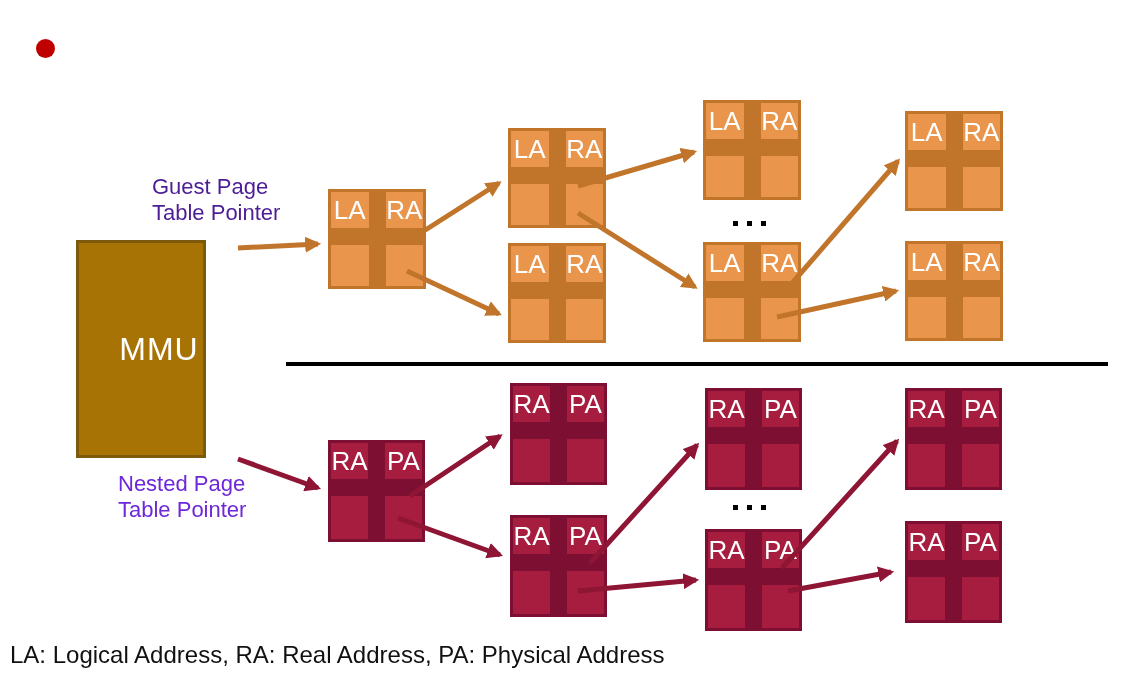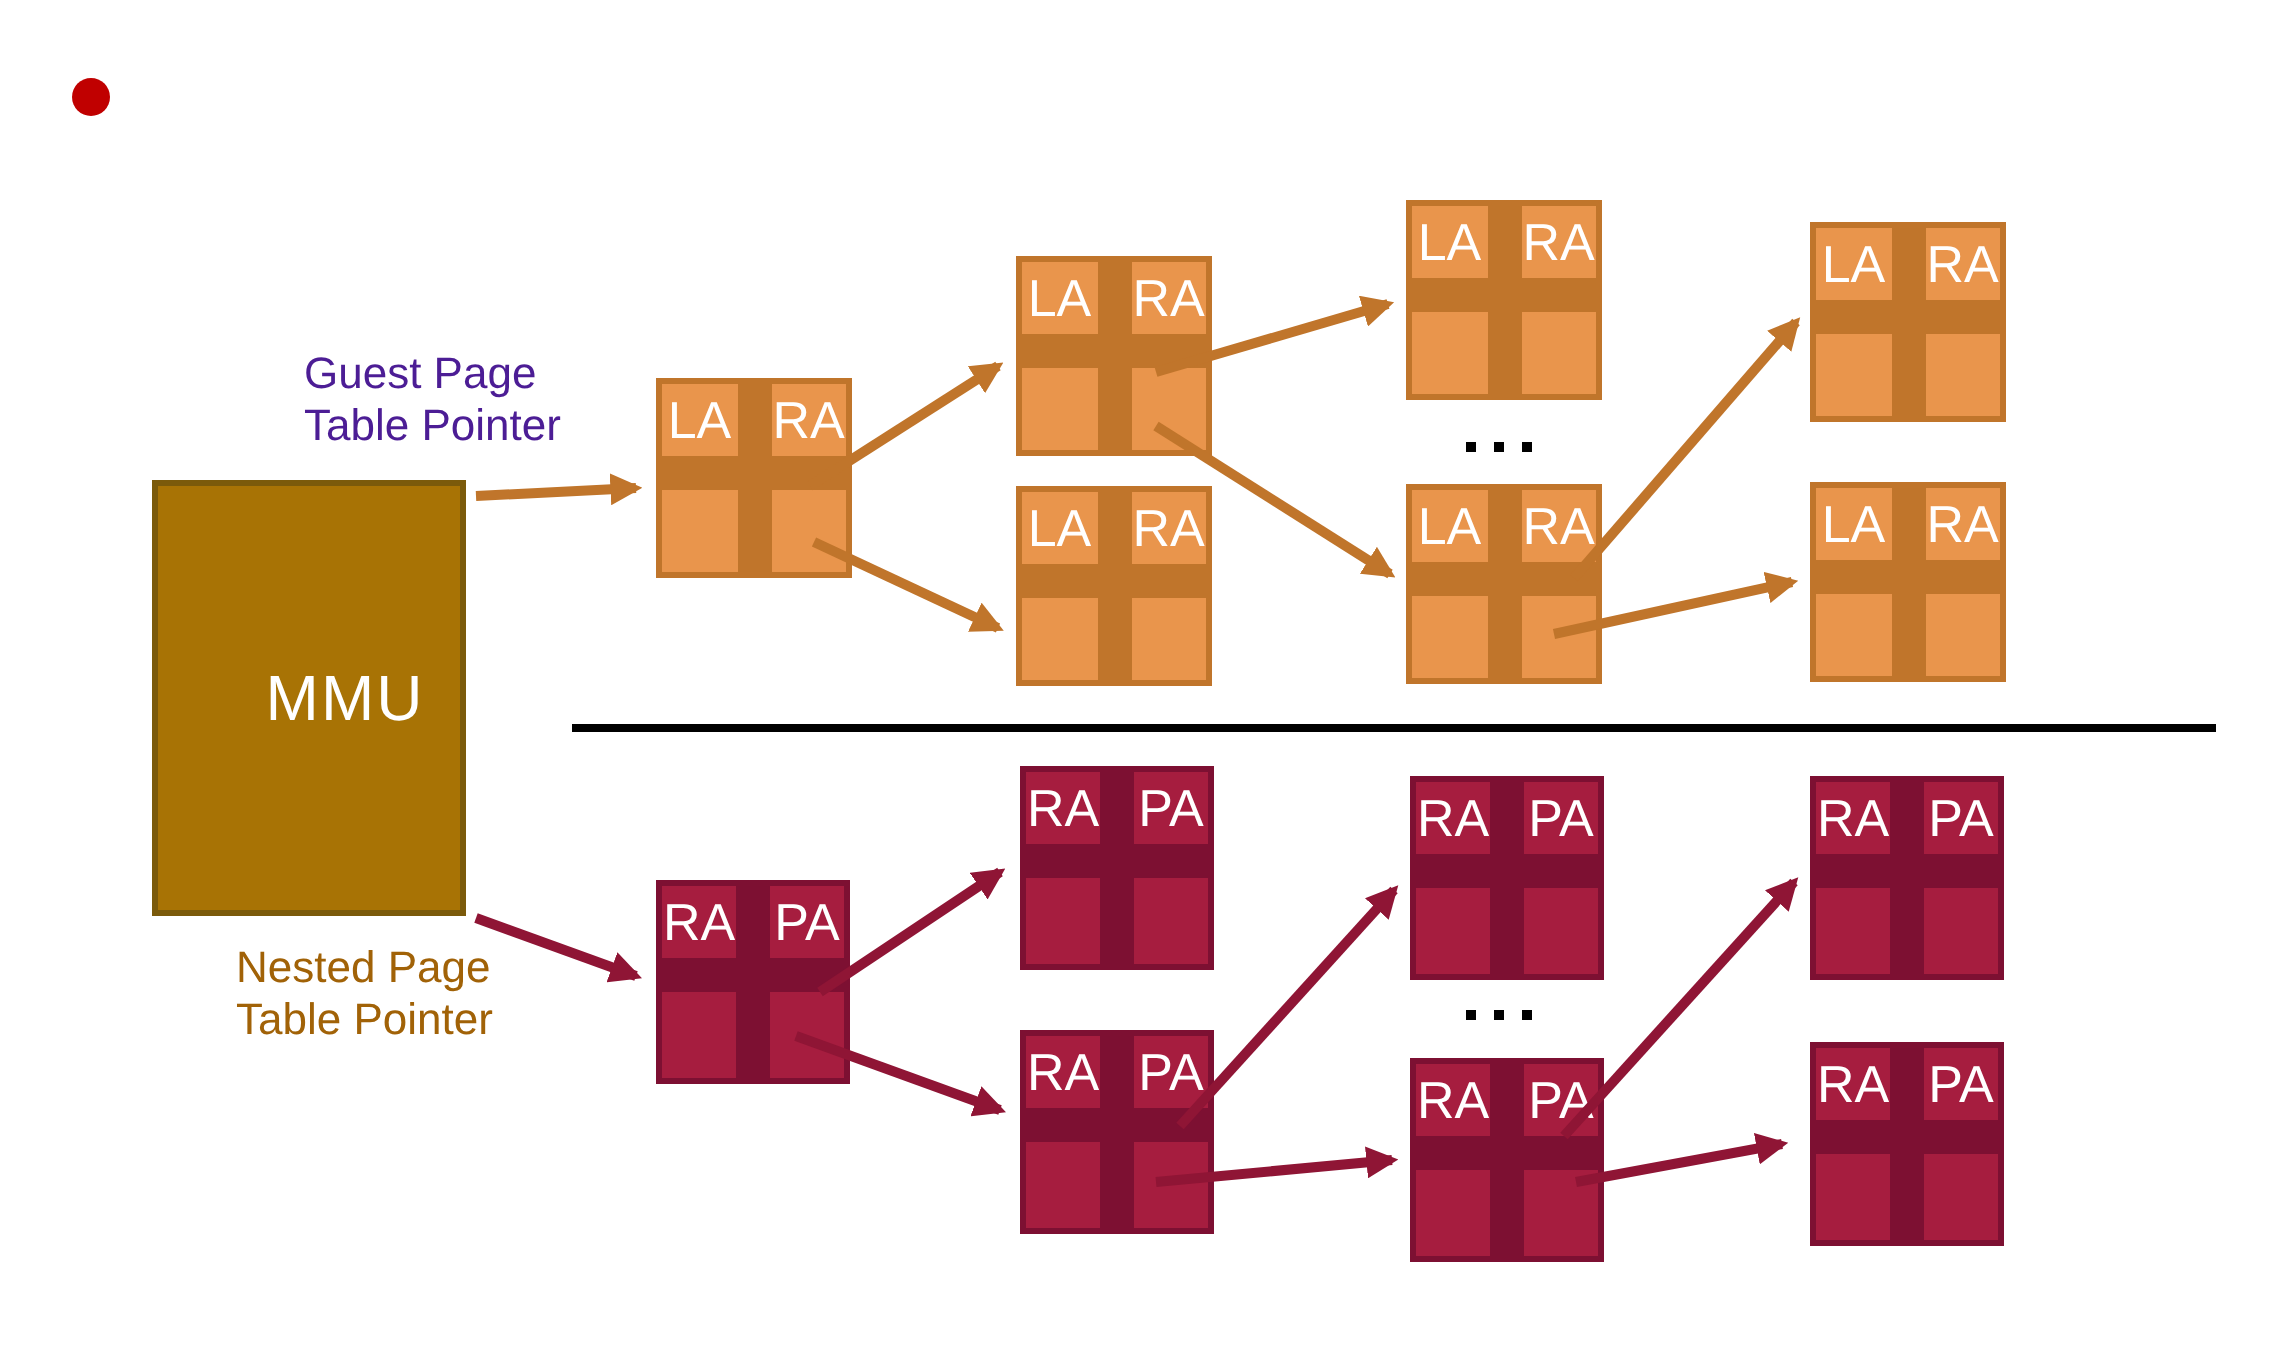--- a/index.html
+++ b/index.html
@@ -13,21 +13,21 @@
   .title {
     position:absolute; left:80px; top:20px; margin:0;
     font-size:40px; font-weight:400; letter-spacing:0.5px; white-space:nowrap;
   }
   .ptr-label {
     position:absolute; font-size:22px; line-height:26px; white-space:nowrap;
   }
   .guest-label { left:152px; top:174px; }
   .nested-label { left:118px; top:471px; }
   .mmu {
-    position:absolute; left:76px; top:240px; width:157px; height:218px;
+    position:absolute; left:76px; top:240px; width:130px; height:218px;
     box-sizing:border-box; border:3px solid;
     display:flex; align-items:center; justify-content:center;
     font-size:32px; letter-spacing:1px;padding-left:36px;
   }
   .pt-box {
     position:absolute; box-sizing:border-box; border:3px solid var(--bc);
     background:var(--bc);
     display:grid; grid-template-columns:1fr 1fr; grid-template-rows:36px 1fr; gap:17px;
   }
   .pt-cell {
@@ -48,21 +48,21 @@
 
   <span class="bullet" style="background: rgb(192, 0, 0);"></span>
 
   <div class="ptr-label guest-label" style="color: #4c1d95;">
     <div>Guest Page</div>
     <div>Table Pointer</div>
   </div>
 
   <div class="mmu" style="background: rgb(168, 115, 5); border-color: rgb(123, 90, 11); color: rgb(255, 255, 255);">MMU</div>
 
-  <div class="ptr-label nested-label" style="color: #a16207;">
+  <div class="ptr-label nested-label" style="color: #6d28d9;">
     <div>Nested Page</div>
     <div>Table Pointer</div>
   </div>
 
   <div id="diagram-layer">
       <div class="pt-box" style="left: 328px; top: 189px; width: 98px; height: 100px; --bc: #C0752B; --fill: #E9954C;">
         <div class="pt-cell hl" style="color: rgb(255, 255, 255);">LA</div>
         <div class="pt-cell hr" style="color: rgb(255, 255, 255);">RA</div>
         <div class="pt-cell bl" style="color: rgb(255, 255, 255);"></div>
         <div class="pt-cell br" style="color: rgb(255, 255, 255);"></div>
@@ -166,20 +166,21 @@
       <line x1="238" y1="459" x2="318" y2="488" stroke="#8F1535" stroke-width="5" marker-end="url(#ah-nested)"></line>
       <line x1="410" y1="496" x2="500" y2="436" stroke="#8F1535" stroke-width="5" marker-end="url(#ah-nested)"></line>
       <line x1="398" y1="518" x2="500" y2="555" stroke="#8F1535" stroke-width="5" marker-end="url(#ah-nested)"></line>
       <line x1="590" y1="563" x2="697" y2="445" stroke="#8F1535" stroke-width="5" marker-end="url(#ah-nested)"></line>
       <line x1="578" y1="591" x2="696" y2="580" stroke="#8F1535" stroke-width="5" marker-end="url(#ah-nested)"></line>
       <line x1="782" y1="568" x2="897" y2="441" stroke="#8F1535" stroke-width="5" marker-end="url(#ah-nested)"></line>
       <line x1="788" y1="591" x2="891" y2="572" stroke="#8F1535" stroke-width="5" marker-end="url(#ah-nested)"></line>
       <line x1="286" y1="364" x2="1108" y2="364" stroke="#000000" stroke-width="4"></line>
     </svg>
 
+  <div class="footer" style="color: rgb(17, 17, 17);">LA: Logical Address, RA: Real Address, PA: Physical Address</div>
 <div class="ellipsis" style="left: 733px; top: 221px;">
       <span style="background: rgb(0, 0, 0);"></span>
       <span style="background: rgb(0, 0, 0);"></span>
       <span style="background: rgb(0, 0, 0);"></span>
     </div>
     <div class="ellipsis" style="left: 733px; top: 505px;">
       <span style="background: rgb(0, 0, 0);"></span>
       <span style="background: rgb(0, 0, 0);"></span>
       <span style="background: rgb(0, 0, 0);"></span>
     </div>

